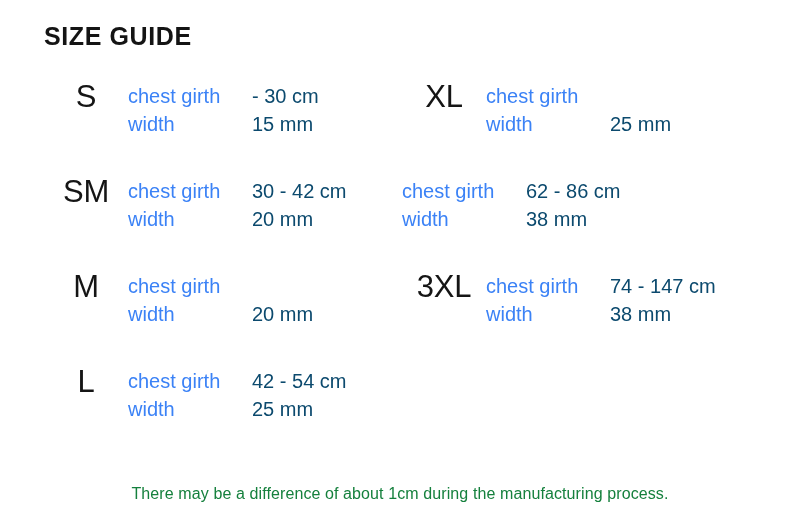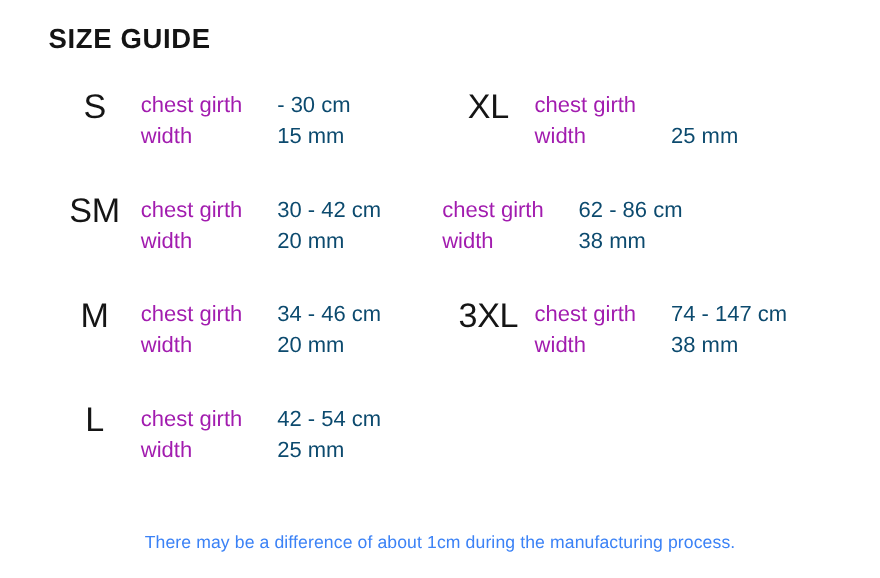--- a/index.html
+++ b/index.html
@@ -65,35 +65,35 @@
   .size-row {
     display: flex;
     flex-direction: row;
     align-items: baseline;
     line-height: 1.38;
   }
   .row-key {
     width: 124px;
     flex: 0 0 124px;
     font-size: 20px;
-    color: #a21caf;
+    color: #3b82f6;
   }
   .row-val {
     font-size: 20px;
     color: #0c4a6e;
     white-space: nowrap;
   }
   .footnote {
     position: absolute;
     left: 0;
     right: 0;
     bottom: 22px;
     text-align: center;
     font-size: 16px;
-    color: #3b82f6;
+    color: #15803d;
     letter-spacing: 0.1px;
   }
 </style>
 </head>
 <body>
 
 <div class="page">
 
   <h1 class="title">SIZE GUIDE</h1>
 
@@ -127,21 +127,20 @@
             <span class="row-val">20 mm</span>
           </div>
         </div>
       </div>
 
       <div class="size-block">
         <div class="size-label">M</div>
         <div class="size-rows">
           <div class="size-row">
             <span class="row-key">chest girth</span>
-            <span class="row-val">34 - 46 cm</span>
           </div>
           <div class="size-row">
             <span class="row-key">width</span>
             <span class="row-val">20 mm</span>
           </div>
         </div>
       </div>
 
       <div class="size-block">
         <div class="size-label">L</div>

